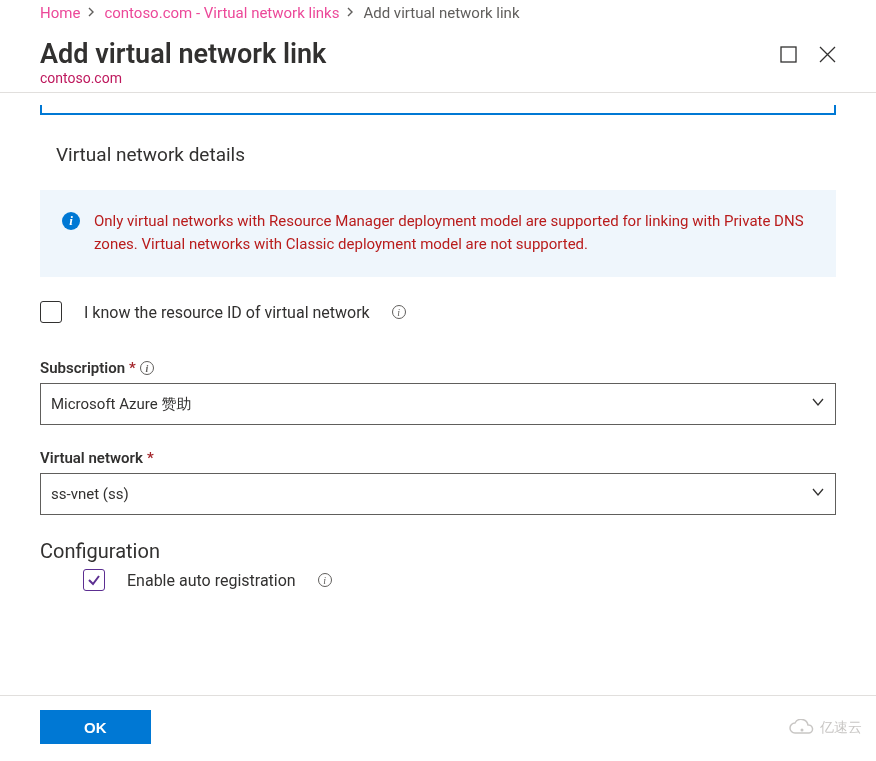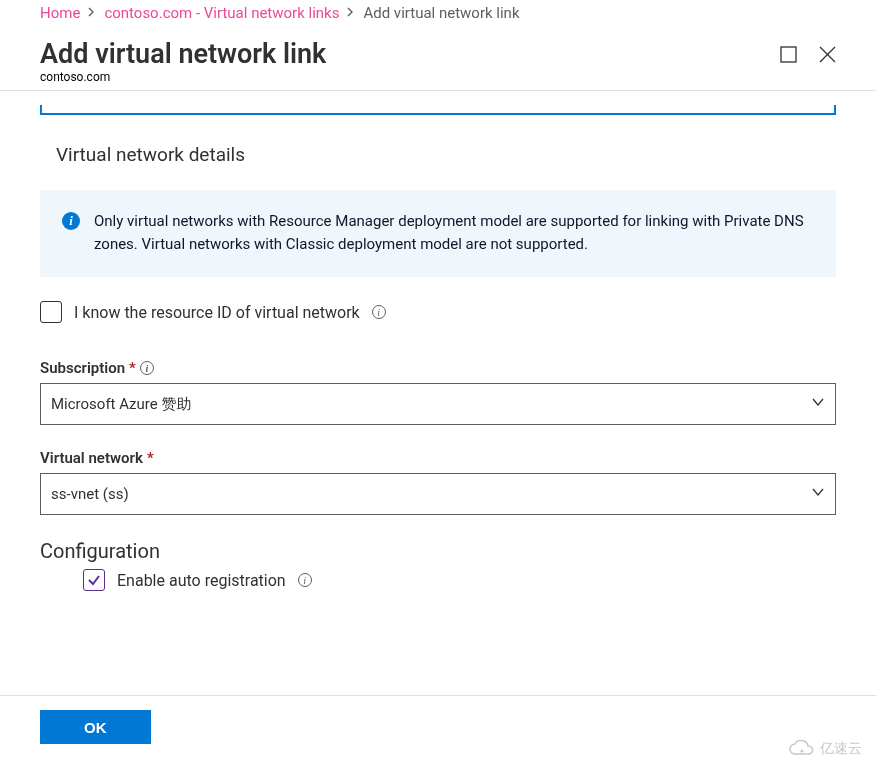--- a/index.html
+++ b/index.html
@@ -34,22 +34,22 @@
     padding: 6px 40px 6px 40px;
   }
   .panel-header .titles { flex: 1; }
   .panel-header h1 {
     margin: 0;
     font-size: 27px;
     font-weight: 600;
     color: #323130;
   }
   .panel-header .subtitle {
-    font-size: 12px;
-    color: #000000;
+    font-size: 14px;
+    color: #be185d;
     margin-top: 0;
   }
   .panel-header .hdr-icons {
     display: flex;
     align-items: center;
     gap: 22px;
     padding-top: 8px;
   }
   .panel-header .hdr-icons svg { cursor: pointer; }
 
@@ -103,26 +103,26 @@
     color: #fff;
     font-weight: bold;
     font-size: 13px;
     display: flex;
     align-items: center;
     justify-content: center;
     margin-top: 2px;
     font-family: Georgia, serif;
     font-style: italic;
   }
-  .info-box .msg { line-height: 1.5; font-size: 15px; color: #0f172a; }
+  .info-box .msg { line-height: 1.5; font-size: 15px; color: #b91c1c; }
 
   .checkbox-row {
     display: flex;
     align-items: center;
-    gap: 12px;
+    gap: 22px;
     margin-bottom: 36px;
     font-size: 16px;
   }
   .cb {
     width: 22px; height: 22px;
     border: 1px solid #323130;
     border-radius: 3px;
     flex-shrink: 0;
     display: flex; align-items: center; justify-content: center;
     cursor: pointer;
@@ -191,21 +191,21 @@
     padding: 0 44px;
     font-size: 15px;
     font-weight: 600;
     cursor: pointer;
   }
 
   
   .watermark {
     position: absolute;
     right: 14px;
-    bottom: 3px;
+    bottom: 24px;
     color: #c8c6c4;
     font-size: 14px;
     display: flex;
     align-items: center;
     gap: 4px;
     pointer-events: none;
   }
 </style>
 </head>
 <body>

